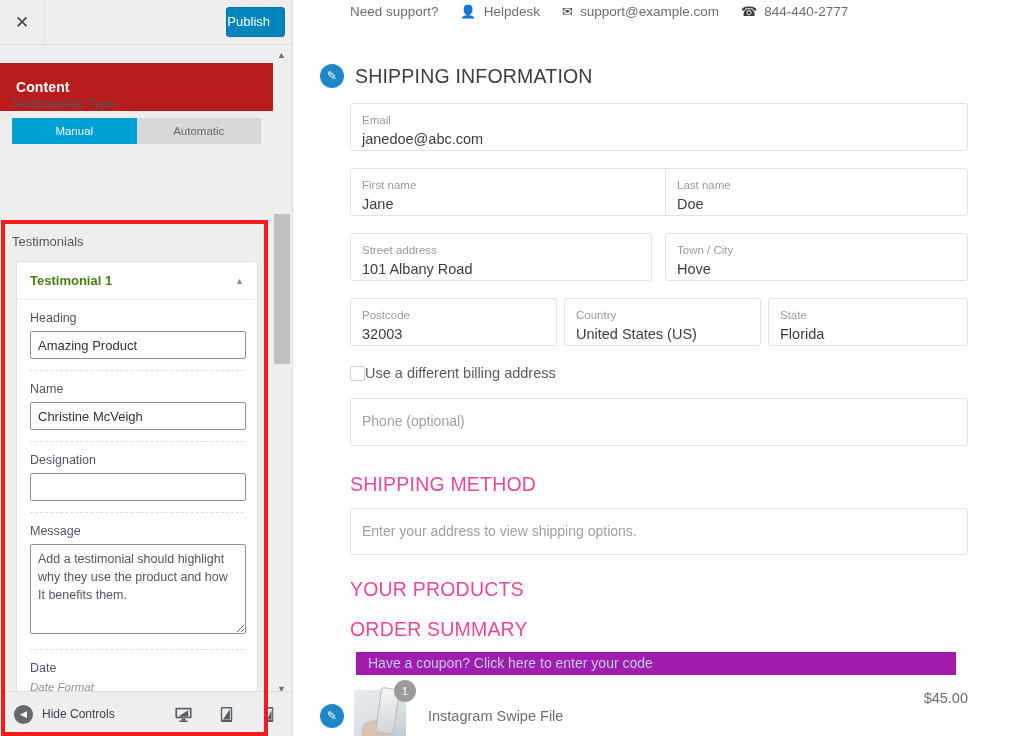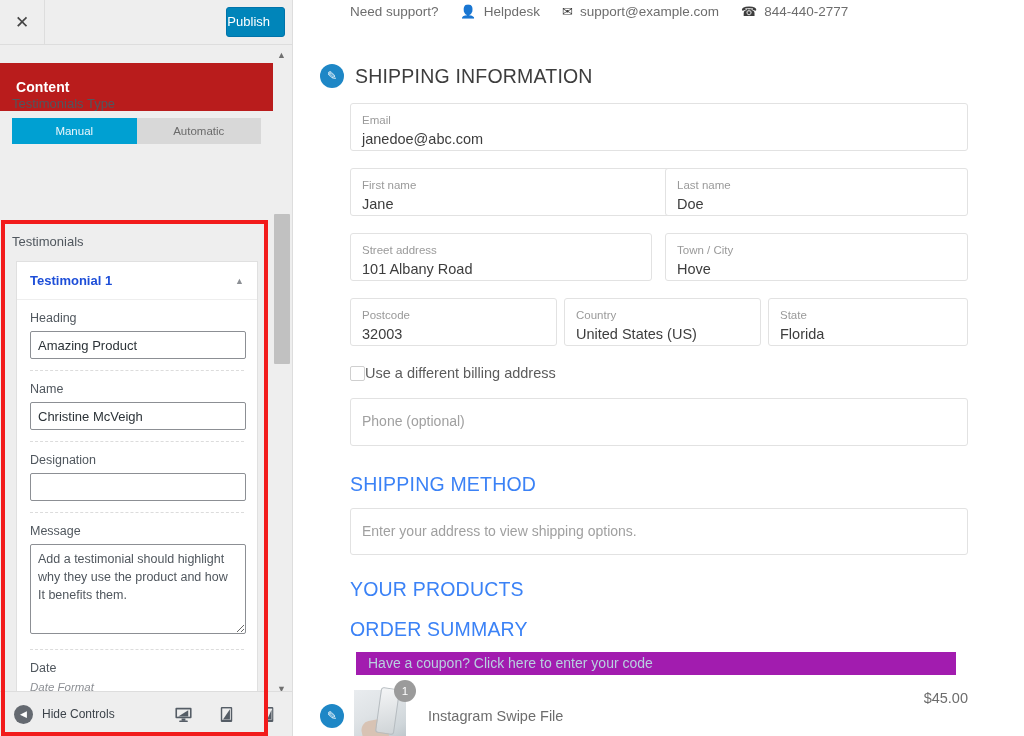--- a/index.html
+++ b/index.html
@@ -118,21 +118,21 @@
     background: #ffffff;
     border: 1px solid #e0e0e0;
   }
   .cz-card-head {
     height: 38px; display: flex; align-items: center;
     justify-content: space-between;
     padding: 0 13px 0 13px;
     border-bottom: 1px solid #eeeeee;
     cursor: pointer;
   }
-  .cz-card-head .t { font-size: 13px; color: #1d4ed8; font-weight: 600; }
+  .cz-card-head .t { font-size: 13px; color: #4d7c0f; font-weight: 600; }
   .cz-card-head .caret { color: #8c8f94; font-size: 9px; }
 
   .cz-field { padding: 11px 13px 0 13px; }
   .cz-field .lab { font-size: 12.5px; color: #50575e; margin-bottom: 6px; }
   .cz-field input[type="text"] {
     width: 216px; height: 28px;
     border: 1px solid #8c8f94;
     border-radius: 2px;
     font-size: 13px; color: #2c3338;
     padding: 0 7px;
@@ -235,21 +235,21 @@
     cursor: pointer;
   }
   .pv-checkbox {
     width: 15px; height: 15px;
     border: 1px solid #cfcfcf; background: #fff; border-radius: 2px;
   }
   .pv-checkbox-row .cbl { font-size: 14.5px; color: #5c5c5c; }
 
   .pv-heading {
     position: absolute;
-    font-size: 19.5px; color: #3b82f6; letter-spacing: .2px;
+    font-size: 19.5px; color: #ec4899; letter-spacing: .2px;
   }
 
   .pv-coupon {
     position: absolute;
     background: #a21caf;
     color: #b9cfe0;
     font-size: 14px;
     padding: 3px 4px 4px 12px;
     cursor: pointer;
     white-space: nowrap;

